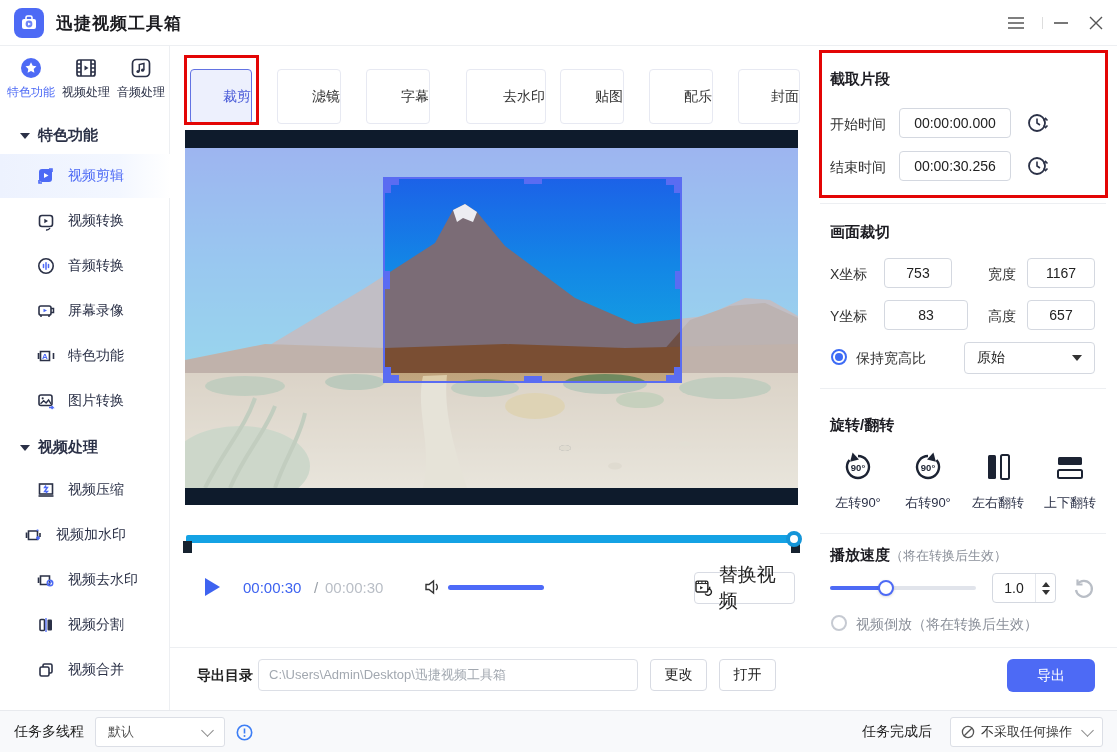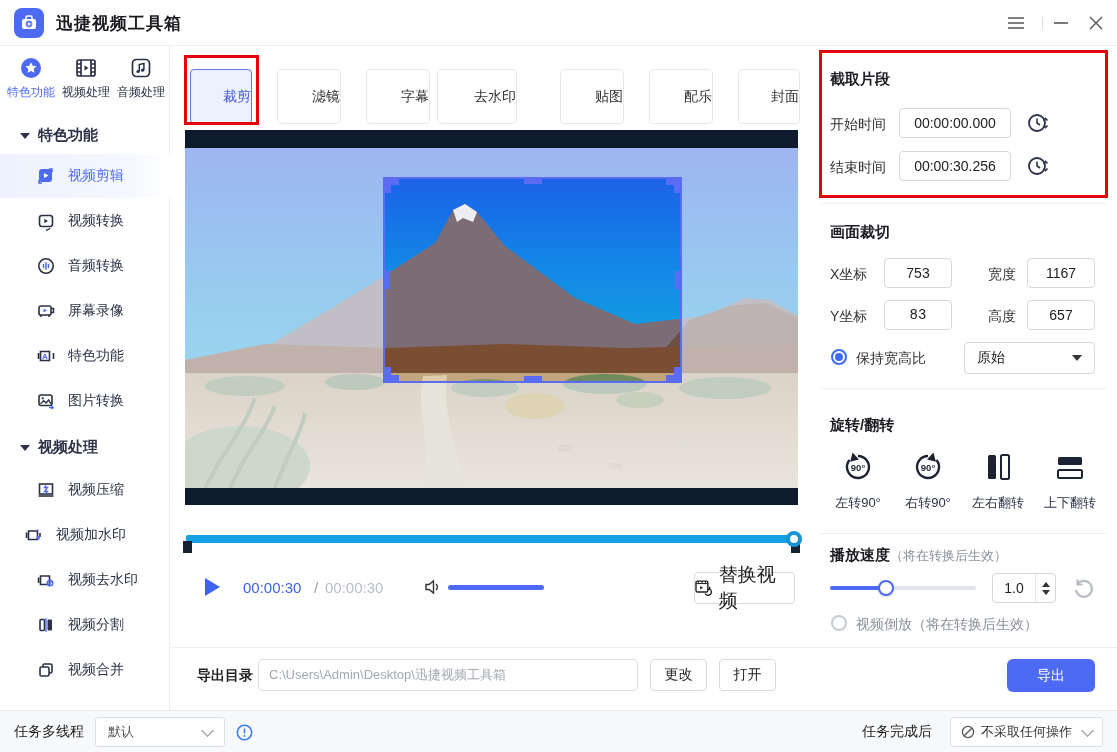--- a/index.html
+++ b/index.html
@@ -274,21 +274,21 @@
 
   <div class="tab active" style="left:190px; width:62px;">
       <span>裁剪</span>
     </div>
   <div class="tab" style="left:277px; width:64px;">
       <span>滤镜</span>
     </div>
   <div class="tab" style="left:366px; width:64px;">
       <span>字幕</span>
     </div>
-  <div class="tab" style="left:437px; width:80px;">
+  <div class="tab" style="left:466px; width:80px;">
       <span>去水印</span>
     </div>
   <div class="tab" style="left:560px; width:64px;">
       <span>贴图</span>
     </div>
   <div class="tab" style="left:649px; width:64px;">
       <span>配乐</span>
     </div>
   <div class="tab" style="left:738px; width:62px;">
       <span>封面</span>
@@ -415,21 +415,21 @@
   </div>
 
   <div class="divider" style="top:203px;"></div>
 
   <div class="panel-title" style="top:223px;">画面裁切</div>
   <span class="plabel" style="left:830px; top:266px;">X坐标</span>
   <div class="pinput" style="left:884px; top:258px; width:68px; height:30px; line-height:28px;">753</div>
   <span class="plabel" style="left:988px; top:266px;">宽度</span>
   <div class="pinput" style="left:1027px; top:258px; width:68px; height:30px; line-height:28px;">1167</div>
   <span class="plabel" style="left:830px; top:308px;">Y坐标</span>
-  <div class="pinput" style="left:884px; top:300px; width:68px; height:30px; line-height:28px;font-family:Liberation Mono, monospace;">83</div>
+  <div class="pinput" style="left:884px; top:300px; width:84px; height:30px; line-height:28px;">83</div>
   <span class="plabel" style="left:988px; top:308px;">高度</span>
   <div class="pinput" style="left:1027px; top:300px; width:68px; height:30px; line-height:28px;">657</div>
 
   <div class="radio on" style="left:831px; top:349px;"></div>
   <span class="plabel" style="left:856px; top:350px;">保持宽高比</span>
   <div class="select-box" style="left:964px; top:342px; width:131px; height:32px; padding:0 12px;">
     <span>原始</span>
     <span class="caret"></span>
   </div>
 

